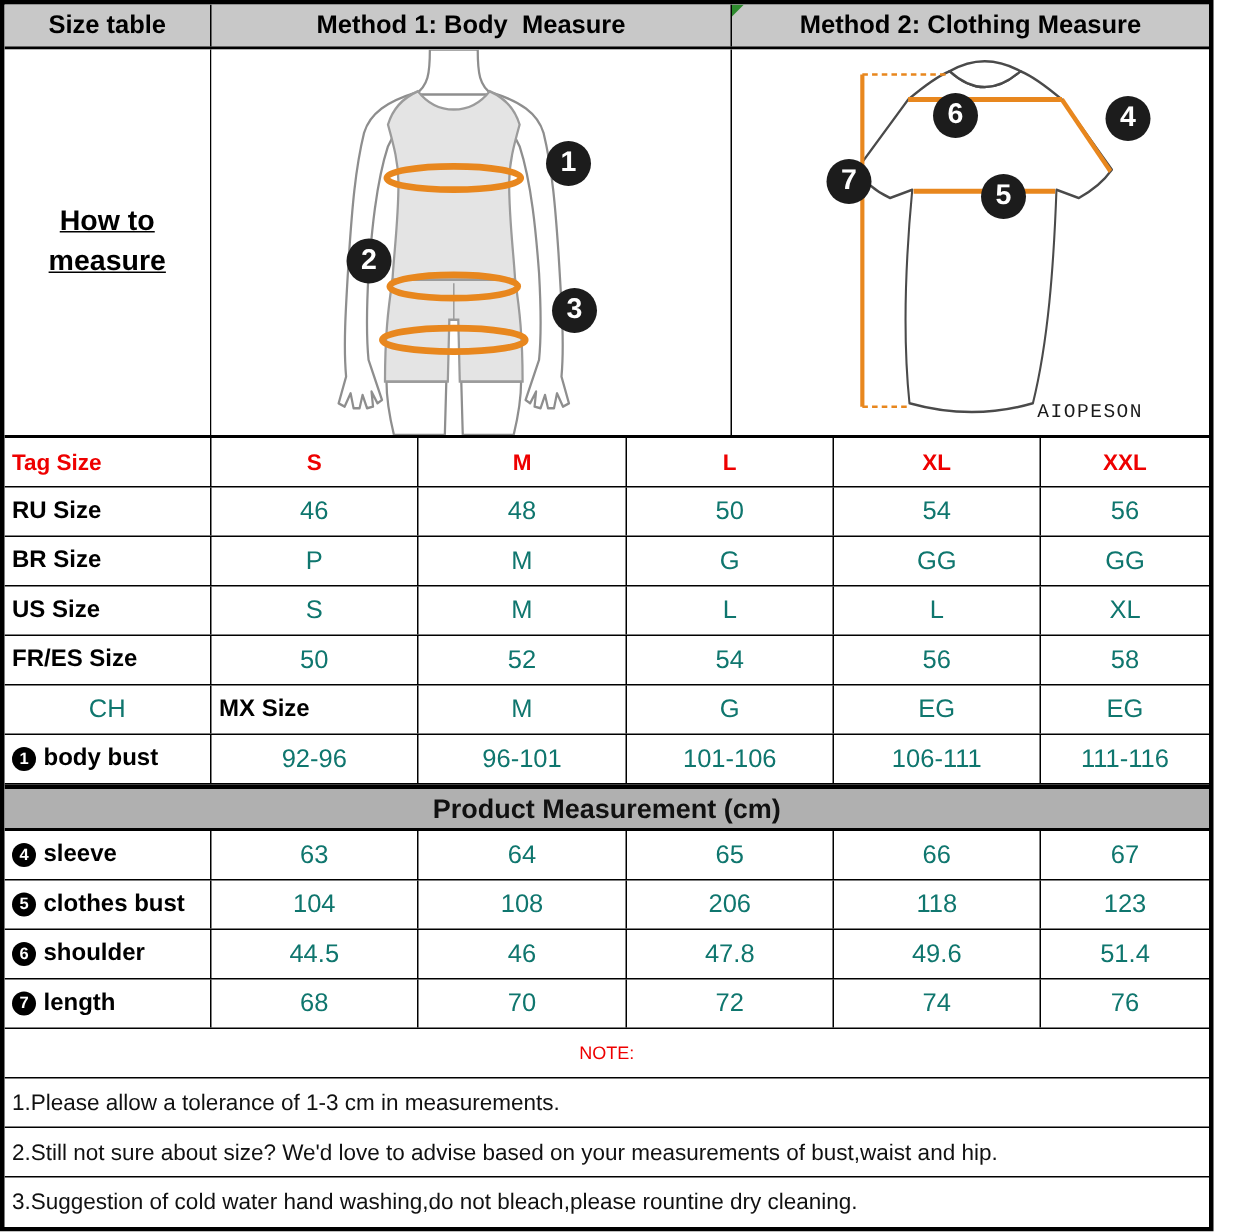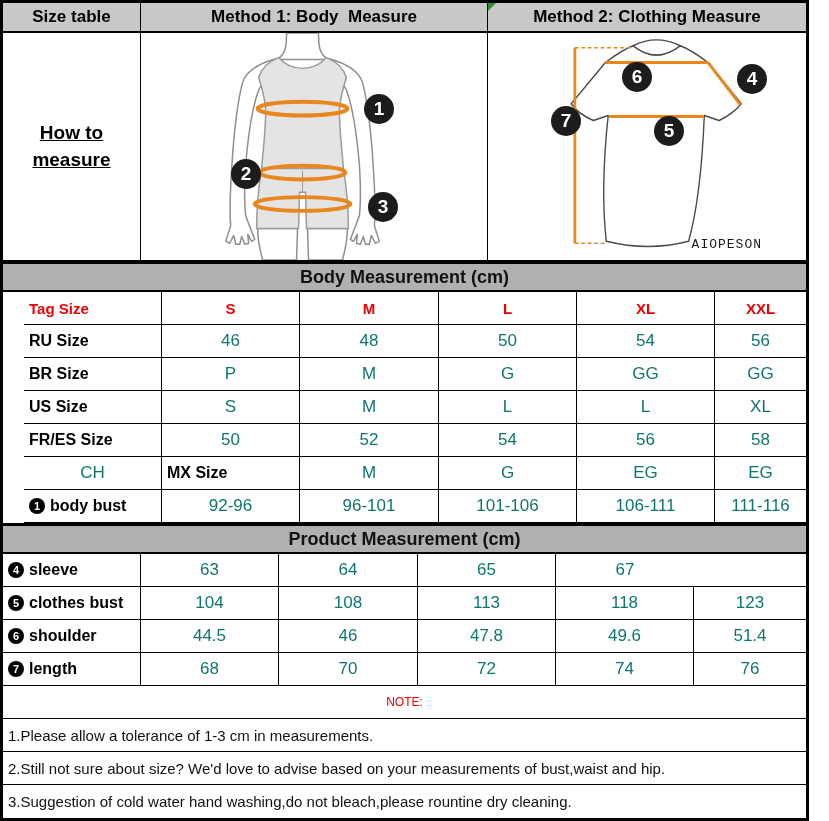--- a/index.html
+++ b/index.html
@@ -44,21 +44,21 @@
     font-weight:bold;font-size:18px;color:#111;}
   
   .trow{height:33px;flex:none;border-bottom:1px solid var(--line);}
   .trow:last-child{border-bottom:none;}
   .trow .label{justify-content:flex-start;padding-left:5px;font-weight:bold;font-size:16px;gap:5px;}
   .trow .val{font-size:17px;color:#0f766e;}
   .trow.tag .label,.trow.tag .val{color:var(--red);font-weight:bold;font-size:15px;}
   .mini-marker{width:16px;height:16px;border-radius:50%;background:#000;color:#fff;
     font-size:11px;font-weight:bold;display:inline-flex;align-items:center;
     justify-content:center;flex:none;}
-  #body-table{border-bottom:1px solid var(--line);padding-left:21px;}
+  #body-table{border-bottom:1px solid var(--line);}
   #body-table .trow:last-child,#product-table .trow:last-child{border-bottom:1px solid var(--line);}
   
   .note-title{height:33px;flex:none;border-bottom:1px solid var(--line);
     display:flex;align-items:center;justify-content:center;
     color:var(--red);font-size:12px;}
   .note-row{height:33px;flex:none;border-bottom:1px solid var(--line);
     display:flex;align-items:center;padding-left:5px;font-size:15px;color:#111;}
   .note-row:last-child{border-bottom:none;}
 </style>
 </head>
@@ -122,21 +122,20 @@
         <line x1="131" y1="85" x2="233" y2="85" stroke="#e8871e" stroke-width="3"></line>
       </svg>
       <div class="big-marker" style="left:134px;top:29px">6</div>
       <div class="big-marker" style="left:249px;top:31px">4</div>
       <div class="big-marker" style="left:63px;top:73px">7</div>
       <div class="big-marker" style="left:166px;top:83px">5</div>
       <div class="brand">AIOPESON</div>
     </div>
   </div>
 
-  <div class="section-header">Body Measurement (cm)</div>
   <div id="body-table">
       <div class="grid6 trow tag">
         <div class="cell label">
           <span class="lab-text">Tag Size</span>
         </div>
         <div class="cell val">S</div>
         <div class="cell val">M</div>
         <div class="cell val">L</div>
         <div class="cell val">XL</div>
         <div class="cell val">XXL</div>
@@ -207,30 +206,31 @@
   <div class="section-header">Product Measurement (cm)</div>
   <div id="product-table">
       <div class="grid6 trow">
         <div class="cell label">
           <span class="mini-marker">4</span>
           <span class="lab-text">sleeve</span>
         </div>
         <div class="cell val">63</div>
         <div class="cell val">64</div>
         <div class="cell val">65</div>
+        <div class="cell val">66</div>
         <div class="cell val">67</div>
       </div>
       <div class="grid6 trow">
         <div class="cell label">
           <span class="mini-marker">5</span>
           <span class="lab-text">clothes bust</span>
         </div>
         <div class="cell val">104</div>
         <div class="cell val">108</div>
-        <div class="cell val">113</div>
+        <div class="cell val">206</div>
         <div class="cell val">118</div>
         <div class="cell val">123</div>
       </div>
       <div class="grid6 trow">
         <div class="cell label">
           <span class="mini-marker">6</span>
           <span class="lab-text">shoulder</span>
         </div>
         <div class="cell val">44.5</div>
         <div class="cell val">46</div>

